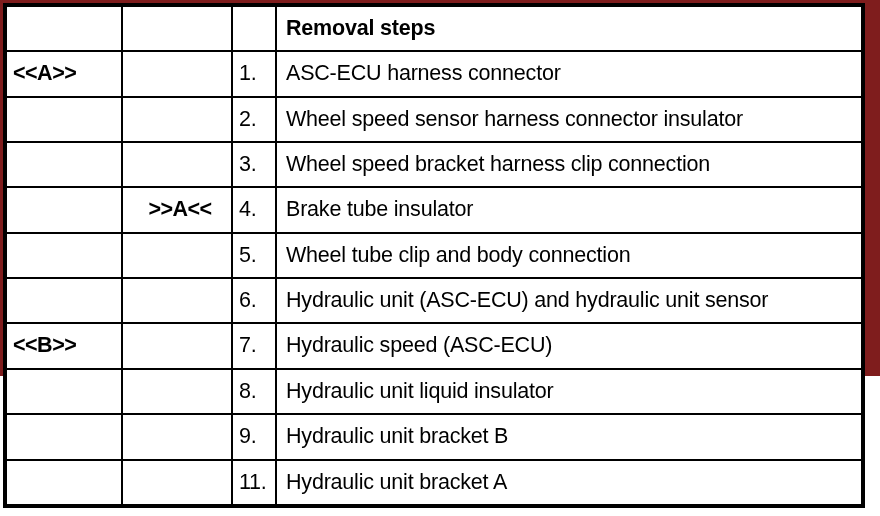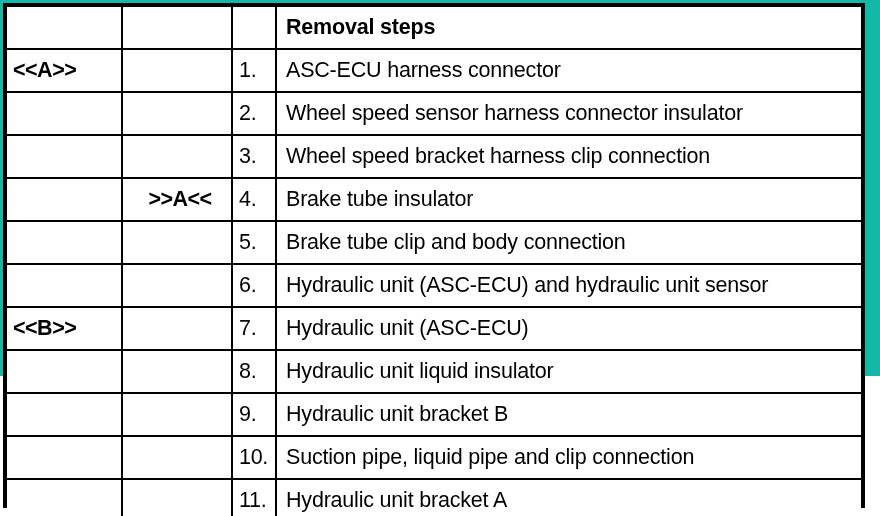--- a/index.html
+++ b/index.html
@@ -13,21 +13,21 @@
     height: 516px;
     overflow: hidden;
     font-family: "Liberation Sans", "DejaVu Sans", sans-serif;
     color: #000000;
   }
 
   #page {
     position: relative;
     width: 880px;
     height: 376px;
-    background: #14b8a6;
+    background: #7f1d1d;
   }
 
   .table-wrap {
     position: absolute;
     left: 3px;
     top: 3px;
     width: 862px;
     height: 505px;
     box-sizing: border-box;
     border: 4px solid #000000;
@@ -134,54 +134,48 @@
           <tr>
             <td class="mark"></td>
             <td class="submark">&gt;&gt;A&lt;&lt;</td>
             <td class="num">4.</td>
             <td class="desc">Brake tube insulator</td>
           </tr>
           <tr>
             <td class="mark"></td>
             <td class="submark"></td>
             <td class="num">5.</td>
-            <td class="desc">Brake tube clip and body connection</td>
+            <td class="desc">Wheel tube clip and body connection</td>
           </tr>
           <tr>
             <td class="mark"></td>
             <td class="submark"></td>
             <td class="num">6.</td>
             <td class="desc">Hydraulic unit (ASC-ECU) and hydraulic unit sensor</td>
           </tr>
           <tr>
             <td class="mark">&lt;&lt;B&gt;&gt;</td>
             <td class="submark"></td>
             <td class="num">7.</td>
-            <td class="desc">Hydraulic unit (ASC-ECU)</td>
+            <td class="desc">Hydraulic speed (ASC-ECU)</td>
           </tr>
           <tr>
             <td class="mark"></td>
             <td class="submark"></td>
             <td class="num">8.</td>
             <td class="desc">Hydraulic unit liquid insulator</td>
           </tr>
           <tr>
             <td class="mark"></td>
             <td class="submark"></td>
             <td class="num">9.</td>
             <td class="desc">Hydraulic unit bracket B</td>
           </tr>
           <tr>
             <td class="mark"></td>
             <td class="submark"></td>
-            <td class="num">10.</td>
-            <td class="desc">Suction pipe, liquid pipe and clip connection</td>
-          </tr>
-          <tr>
-            <td class="mark"></td>
-            <td class="submark"></td>
             <td class="num">11.</td>
             <td class="desc">Hydraulic unit bracket A</td>
           </tr>
         </tbody>
     </table>
   </div>
 </div>
 
 </body></html>

